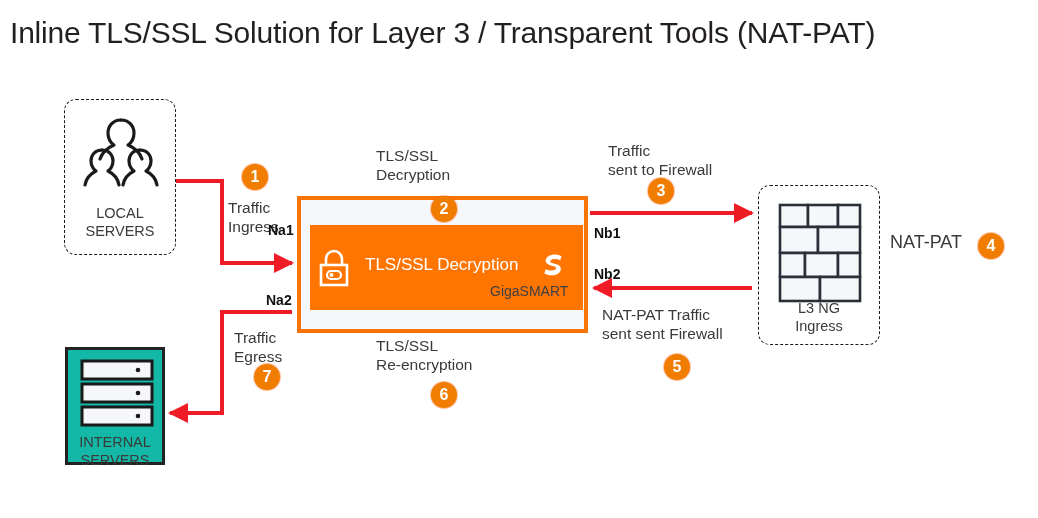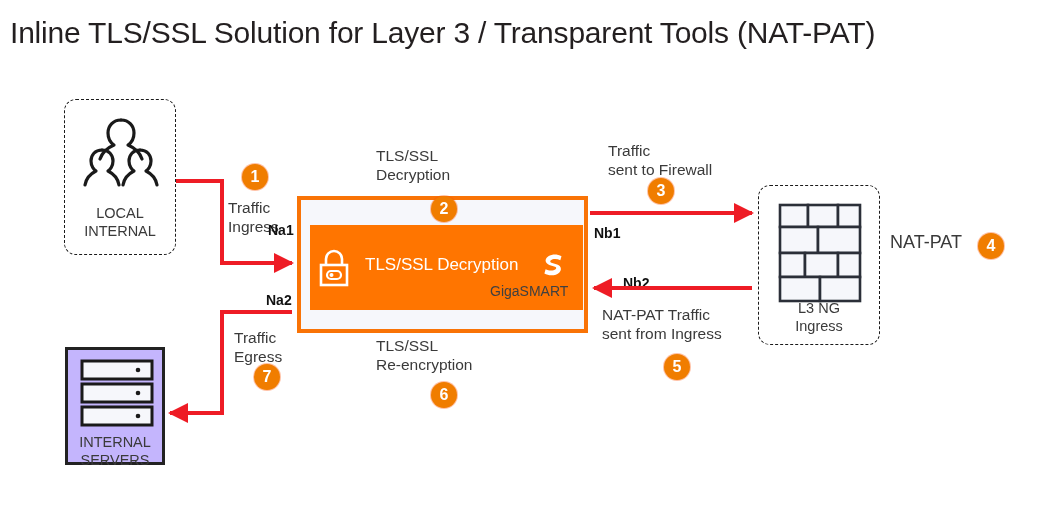--- a/index.html
+++ b/index.html
@@ -67,21 +67,21 @@
   .node-dashed {
     position: absolute;
     border: 1.6px dashed #1a1a1a;
     border-radius: 12px;
     background: #ffffff;
     box-sizing: border-box;
   }
   .node-solid {
     position: absolute;
     border: 3px solid #222222;
-    background: #c4b5fd;
+    background: #14b8a6;
     box-sizing: border-box;
   }
   .node-caption {
     position: absolute;
     left: 0;
     right: 0;
     text-align: center;
     font-size: 14.5px;
     line-height: 18px;
     color: #3a3a3a;
@@ -177,21 +177,21 @@
       <g fill="none" stroke="#1a1a1a" stroke-width="3.2" stroke-linecap="round" stroke-linejoin="round">
         <path d="M39 6 c-8 0 -13 6 -13 13 c0 6 3 10 6 12 c-7 3 -12 8 -14 14"></path>
         <path d="M39 6 c8 0 13 6 13 13 c0 6 -3 10 -6 12 c7 3 12 8 14 14"></path>
         <path d="M20 36 c-7 0 -11 5 -11 11 c0 5 3 9 5 10 c-6 3 -10 8 -11 14"></path>
         <path d="M20 36 c7 0 11 5 11 11 c0 5 -3 9 -5 10 c6 3 10 8 11 14"></path>
         <path d="M58 36 c-7 0 -11 5 -11 11 c0 5 3 9 5 10 c-6 3 -10 8 -11 14"></path>
         <path d="M58 36 c7 0 11 5 11 11 c0 5 -3 9 -5 10 c6 3 10 8 11 14"></path>
       </g>
     </svg>
     <div class="node-caption" style="top:104px;">LOCAL
-INTERNAL</div>
+SERVERS</div>
   </div>
 
   <div class="node-solid" style="left:65px; top:347px; width:100px; height:118px;">
     <svg style="position:absolute; left:12px; top:9px;" width="76" height="72" viewBox="0 0 76 72">
       <g fill="#f6f7fb" stroke="#1a1a1a" stroke-width="3">
         <rect x="2" y="2" width="70" height="18"></rect>
         <rect x="2" y="25" width="70" height="18"></rect>
         <rect x="2" y="48" width="70" height="18"></rect>
       </g>
       <g fill="#1a1a1a">
@@ -250,28 +250,28 @@
   <div class="lbl" style="left:228px; top:198px; width:72px;">Traffic
 Ingress</div>
 
   <div class="lbl" style="left:234px; top:328px; width:72px;">Traffic
 Egress</div>
 
   <div class="lbl" style="left:608px; top:141px; width:148px;">Traffic
 sent to Firewall</div>
 
   <div class="lbl" style="left:602px; top:305px; width:156px;">NAT-PAT Traffic
-sent from Ingress</div>
+sent sent Firewall</div>
 
   <div class="lbl" style="left:890px; top:233px; width:96px; font-size:18px;">NAT-PAT</div>
 
   <div class="lbl-bold" style="left:268px; top:222px;">Na1</div>
   <div class="lbl-bold" style="left:266px; top:292px;">Na2</div>
   <div class="lbl-bold" style="left:594px; top:225px;">Nb1</div>
-  <div class="lbl-bold" style="left:594px; top:275px;margin-left:29px;">Nb2</div>
+  <div class="lbl-bold" style="left:594px; top:266px;">Nb2</div>
 
   <div class="badge" style="left:242px; top:164px;">1</div>
   <div class="badge" style="left:431px; top:196px;">2</div>
   <div class="badge" style="left:648px; top:178px;">3</div>
   <div class="badge" style="left:978px; top:233px;">4</div>
   <div class="badge" style="left:664px; top:354px;">5</div>
   <div class="badge" style="left:431px; top:382px;">6</div>
   <div class="badge" style="left:254px; top:364px;">7</div>
 
 </div>

